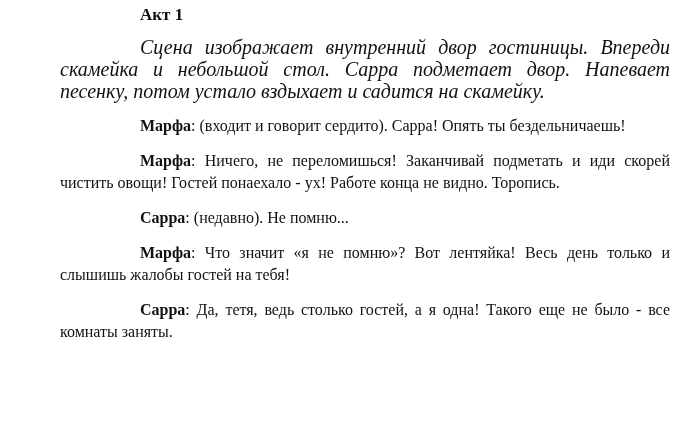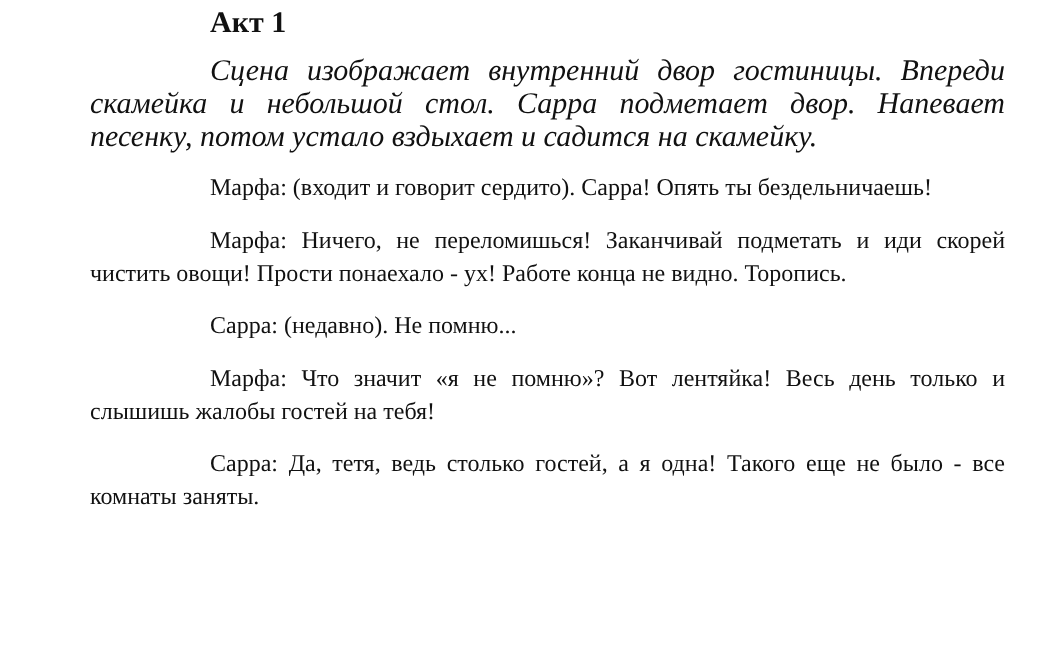--- a/index.html
+++ b/index.html
@@ -5,41 +5,41 @@
   html, body { margin: 0; padding: 0; background: #ffffff; }
   body {
     width: 700px; height: 445px; overflow: hidden;
     font-family: "Liberation Serif", "DejaVu Serif", serif;
     color: #111;
     font-size: 16px;
   }
   .page { position: relative; padding: 0 30px 0 60px; }
   .act-title {
     margin: 0; padding-top: 4px;
-    font-weight: bold; font-size: 20px;
+    font-weight: bold; font-size: 17px;
     padding-left: 80px; line-height: 22px; height: 22px;
   }
   .stage {
     margin: 10px 0 0 0;
     font-style: italic; text-align: justify;
     text-indent: 80px; line-height: 22px;
     font-size: 20px;
   }
   .line {
     margin: 13px 0 0 0;
     text-align: justify; text-indent: 80px;
     line-height: 22px; font-size: 16px;
   }
-  .speaker { font-weight: normal; }
+  .speaker { font-weight: bold; }
 </style>
 </head>
 <body>
 
 <div class="page">
   <p class="act-title">Акт 1</p>
   <p class="stage">Сцена изображает внутренний двор гостиницы. Впереди скамейка и небольшой стол. Сарра подметает двор. Напевает песенку, потом устало вздыхает и садится на скамейку.</p>
 
   <p class="line"><span class="speaker">Марфа</span><span>: (входит и говорит сердито). Сарра! Опять ты бездельничаешь!</span></p>
-  <p class="line"><span class="speaker">Марфа</span><span>: Ничего, не переломишься! Заканчивай подметать и иди скорей чистить овощи! Прости понаехало - ух! Работе конца не видно. Торопись.</span></p>
+  <p class="line"><span class="speaker">Марфа</span><span>: Ничего, не переломишься! Заканчивай подметать и иди скорей чистить овощи! Гостей понаехало - ух! Работе конца не видно. Торопись.</span></p>
   <p class="line"><span class="speaker">Сарра</span><span>: (недавно). Не помню...</span></p>
   <p class="line"><span class="speaker">Марфа</span><span>: Что значит «я не помню»? Вот лентяйка! Весь день только и слышишь жалобы гостей на тебя!</span></p>
   <p class="line"><span class="speaker">Сарра</span><span>: Да, тетя, ведь столько гостей, а я одна! Такого еще не было - все комнаты заняты.</span></p>
 </div>
 
 </body></html>

